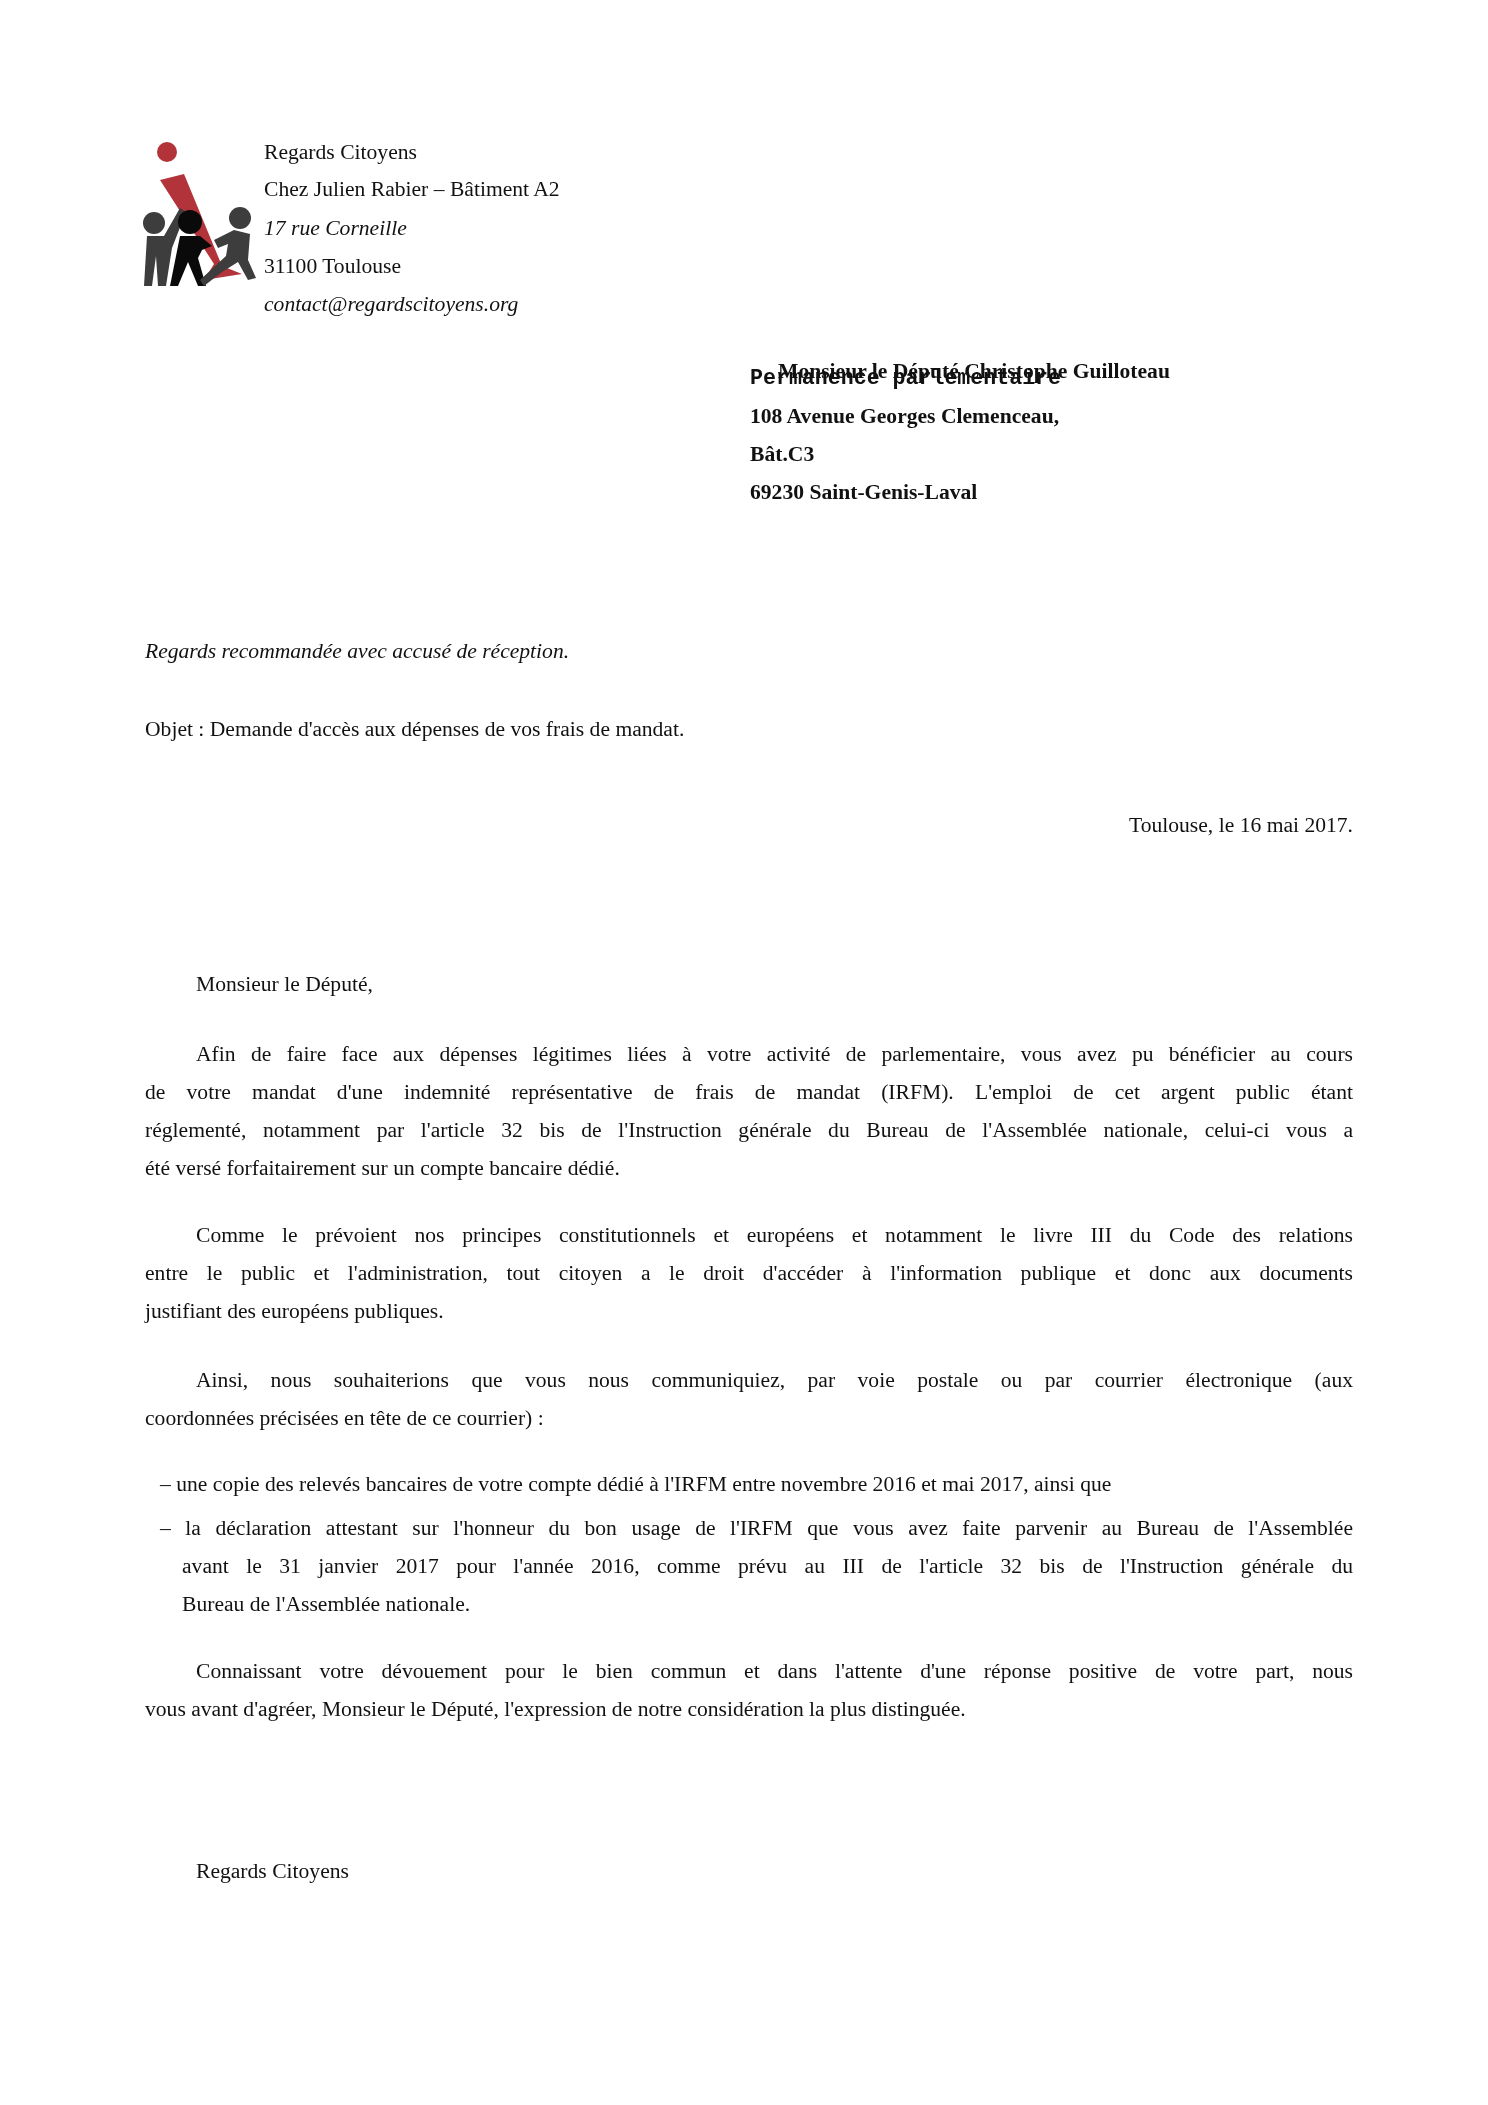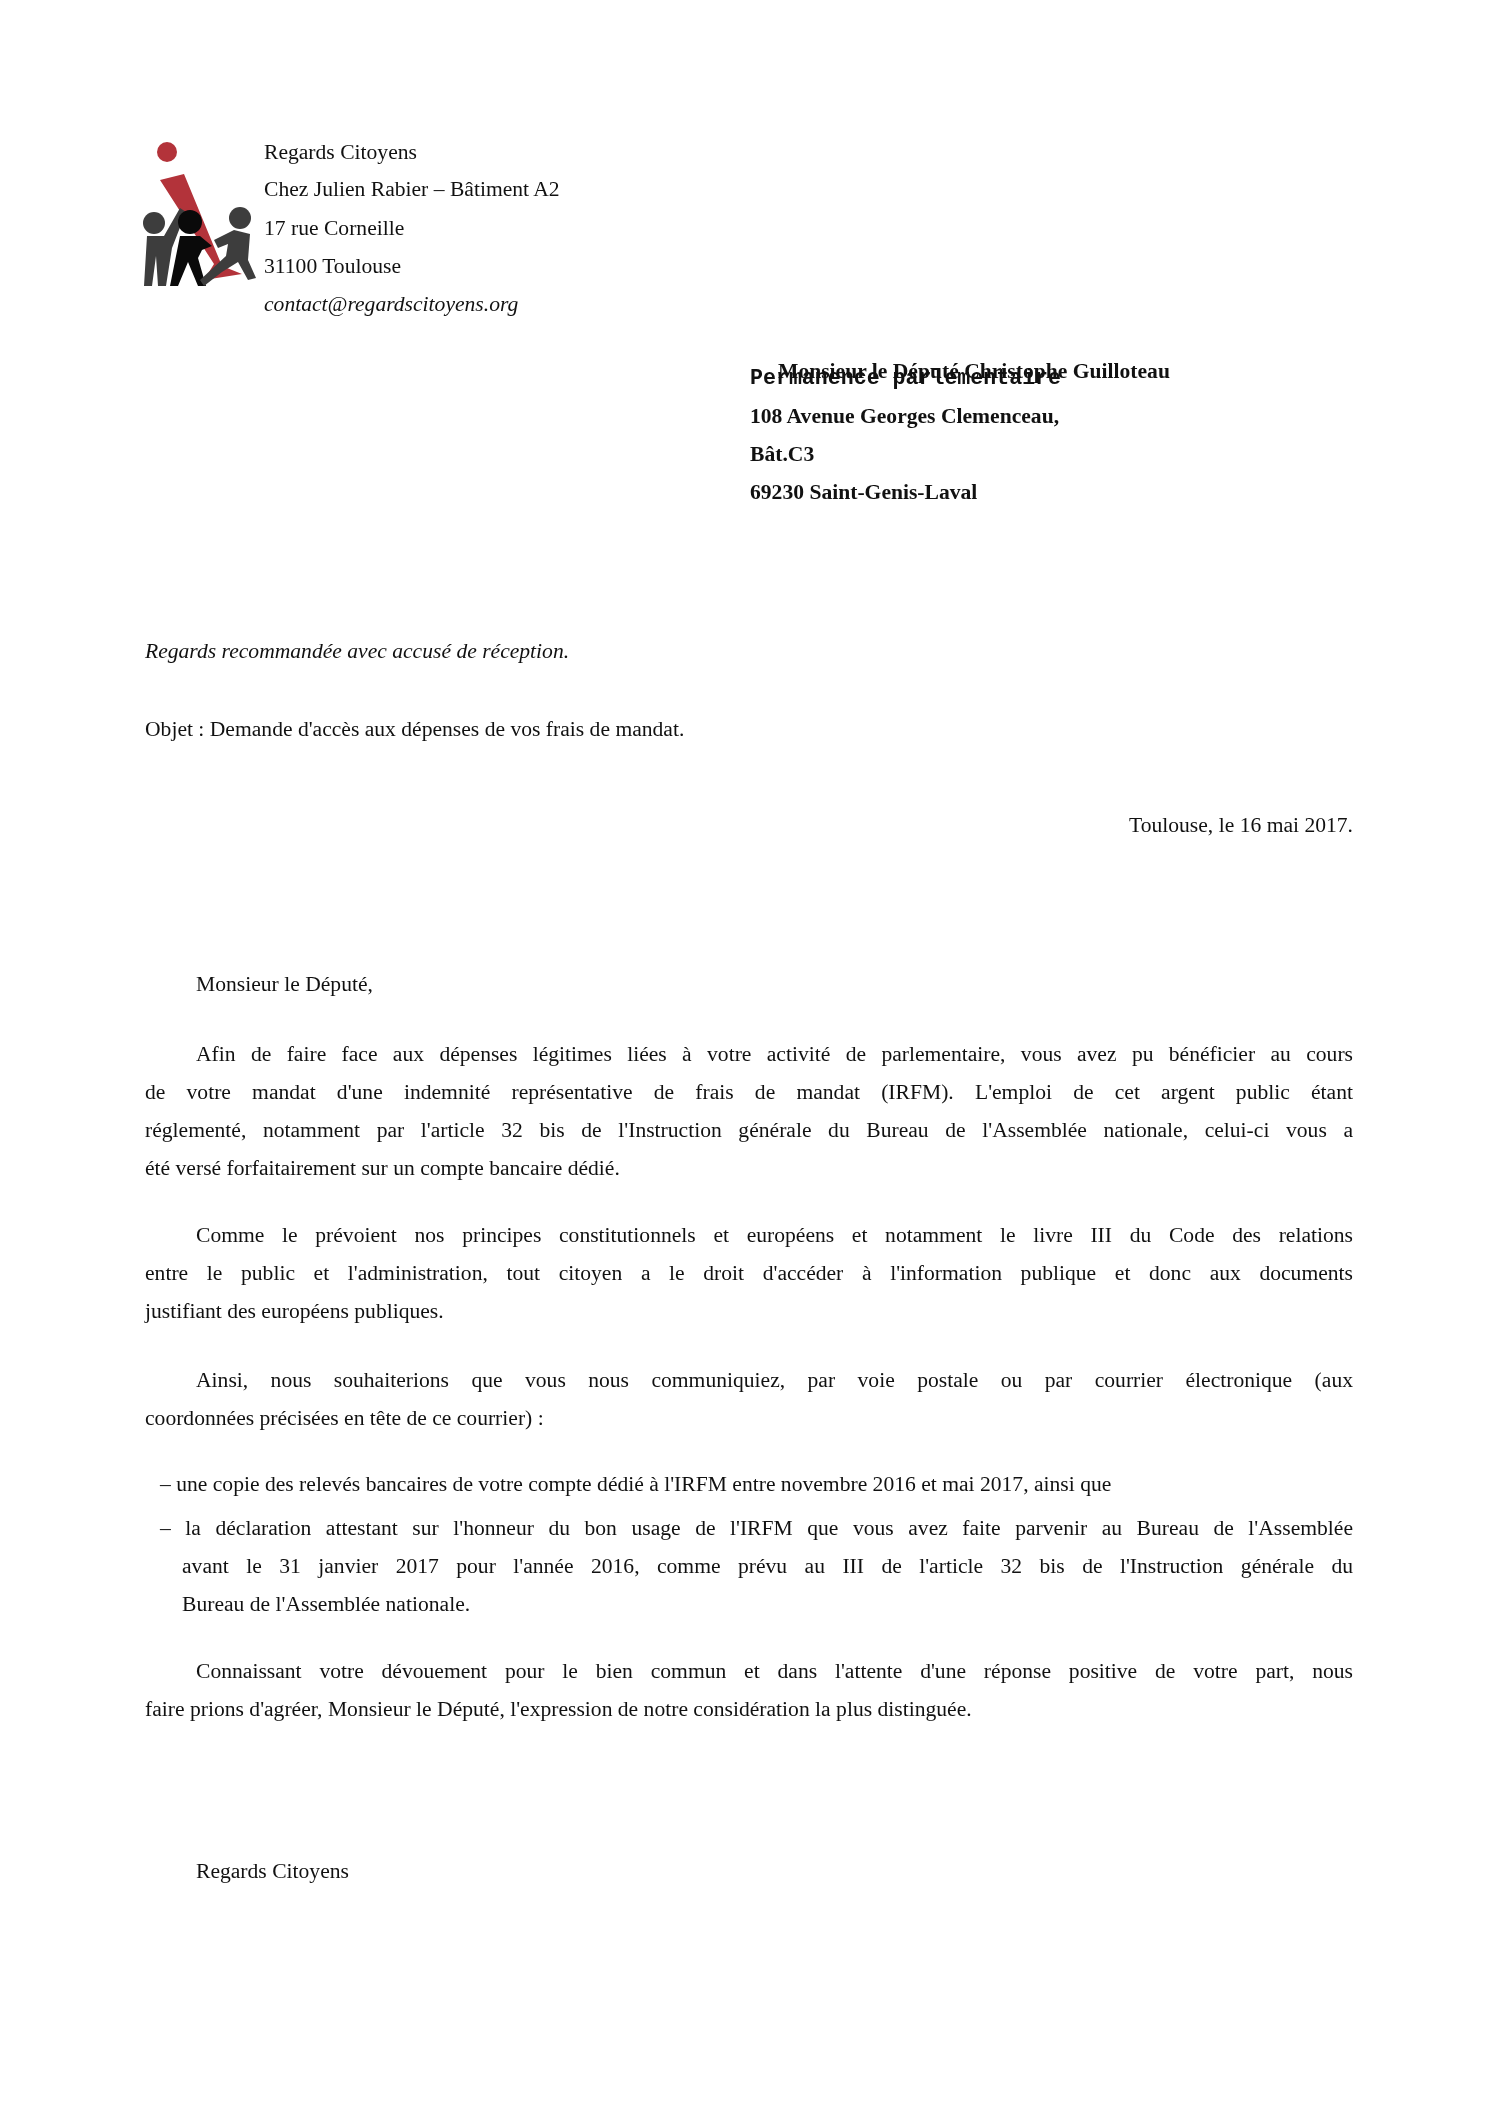--- a/index.html
+++ b/index.html
@@ -22,21 +22,21 @@
   <path d="M5,98 L22,98 L38,70 L44,74 L30,110 L24,148 L16,148 L14,118 L10,148 L2,148 Z" fill="#3d3d3d"></path>
   <circle cx="48" cy="84" r="12" fill="#0a0a0a"></circle>
   <path d="M38,98 L58,98 L70,108 L60,112 L56,120 L64,148 L56,148 L46,124 L36,148 L28,148 Z" fill="#0a0a0a"></path>
   <circle cx="98" cy="80" r="11" fill="#3d3d3d"></circle>
   <path d="M72,102 L92,92 L108,96 L106,122 L114,140 L106,142 L96,124 L80,134 L62,148 L58,142 L84,118 L86,106 L76,110 Z" fill="#3d3d3d"></path>
 </svg>
 
 <div>
   <div class="line" style="left:264px;top:133px;">Regards Citoyens</div>
   <div class="line" style="left:264px;top:170px;">Chez Julien Rabier – Bâtiment A2</div>
-  <div class="line" style="left:264px;top:209px;">17 rue Corneille</div>
+  <div class="line" style="left:264px;top:209px;font-style:italic;">17 rue Corneille</div>
   <div class="line" style="left:264px;top:247px;">31100 Toulouse</div>
   <div class="line ital" style="left:264px;top:285px;">contact@regardscitoyens.org</div>
 </div>
 
 <div>
   <div class="line bold" style="left:778px;top:321px;margin-top:31px;">Monsieur le Député Christophe Guilloteau</div>
   <div class="line bold" style="left:750px;top:359px;font-family:Liberation Mono, monospace;">Permanence parlementaire</div>
   <div class="line bold" style="left:750px;top:397px;">108 Avenue Georges Clemenceau,</div>
   <div class="line bold" style="left:750px;top:435px;">Bât.C3</div>
   <div class="line bold" style="left:750px;top:473px;">69230 Saint-Genis-Laval</div>
@@ -69,16 +69,16 @@
 
 <div>
   <div class="line" style="left:160px;top:1465px;text-align:right;">– une copie des relevés bancaires de votre compte dédié à l'IRFM entre novembre 2016 et mai 2017, ainsi que</div>
   <div class="just" style="left:160px;width:1193px;top:1509px;">– la déclaration attestant sur l'honneur du bon usage de l'IRFM que vous avez faite parvenir au Bureau de l'Assemblée</div>
   <div class="just" style="left:182px;width:1171px;top:1547px;">avant le 31 janvier 2017 pour l'année 2016, comme prévu au III de l'article 32 bis de l'Instruction générale du</div>
   <div class="just last" style="left:182px;width:1171px;top:1585px;">Bureau de l'Assemblée nationale.</div>
 </div>
 
 <div>
   <div class="just" style="left:196px;width:1157px;top:1652px;">Connaissant votre dévouement pour le bien commun et dans l'attente d'une réponse positive de votre part, nous</div>
-  <div class="just last" style="top:1690px;">faire prions d'agréer, Monsieur le Député, l'expression de notre considération la plus distinguée.</div>
+  <div class="just last" style="top:1690px;">vous avant d'agréer, Monsieur le Député, l'expression de notre considération la plus distinguée.</div>
 </div>
 
 <div class="line" style="left:196px;top:1852px;">Regards Citoyens</div>
 
 </body></html>

